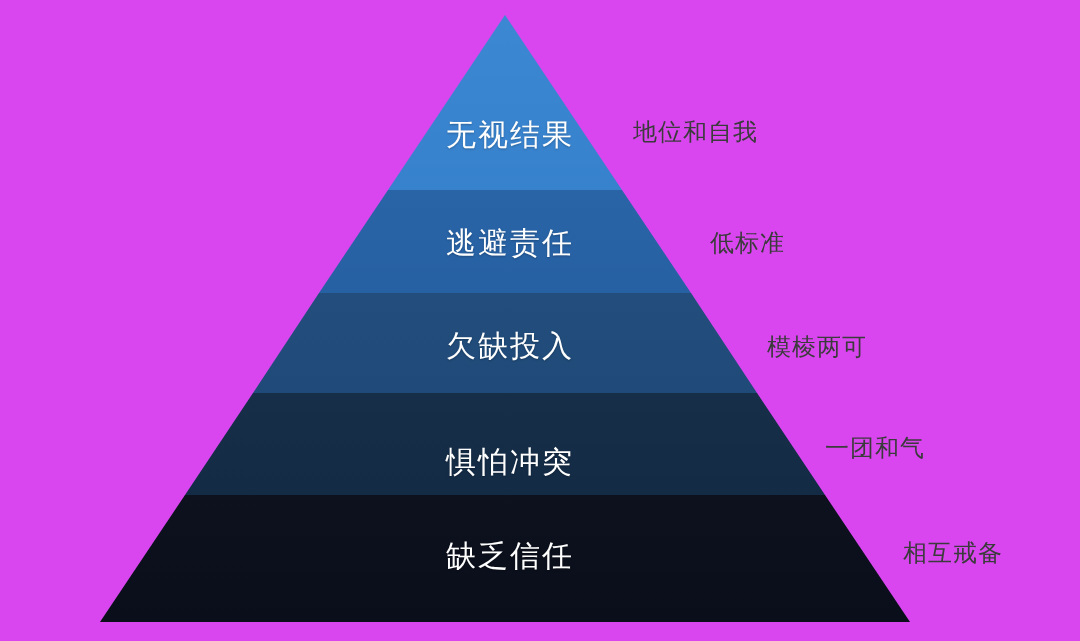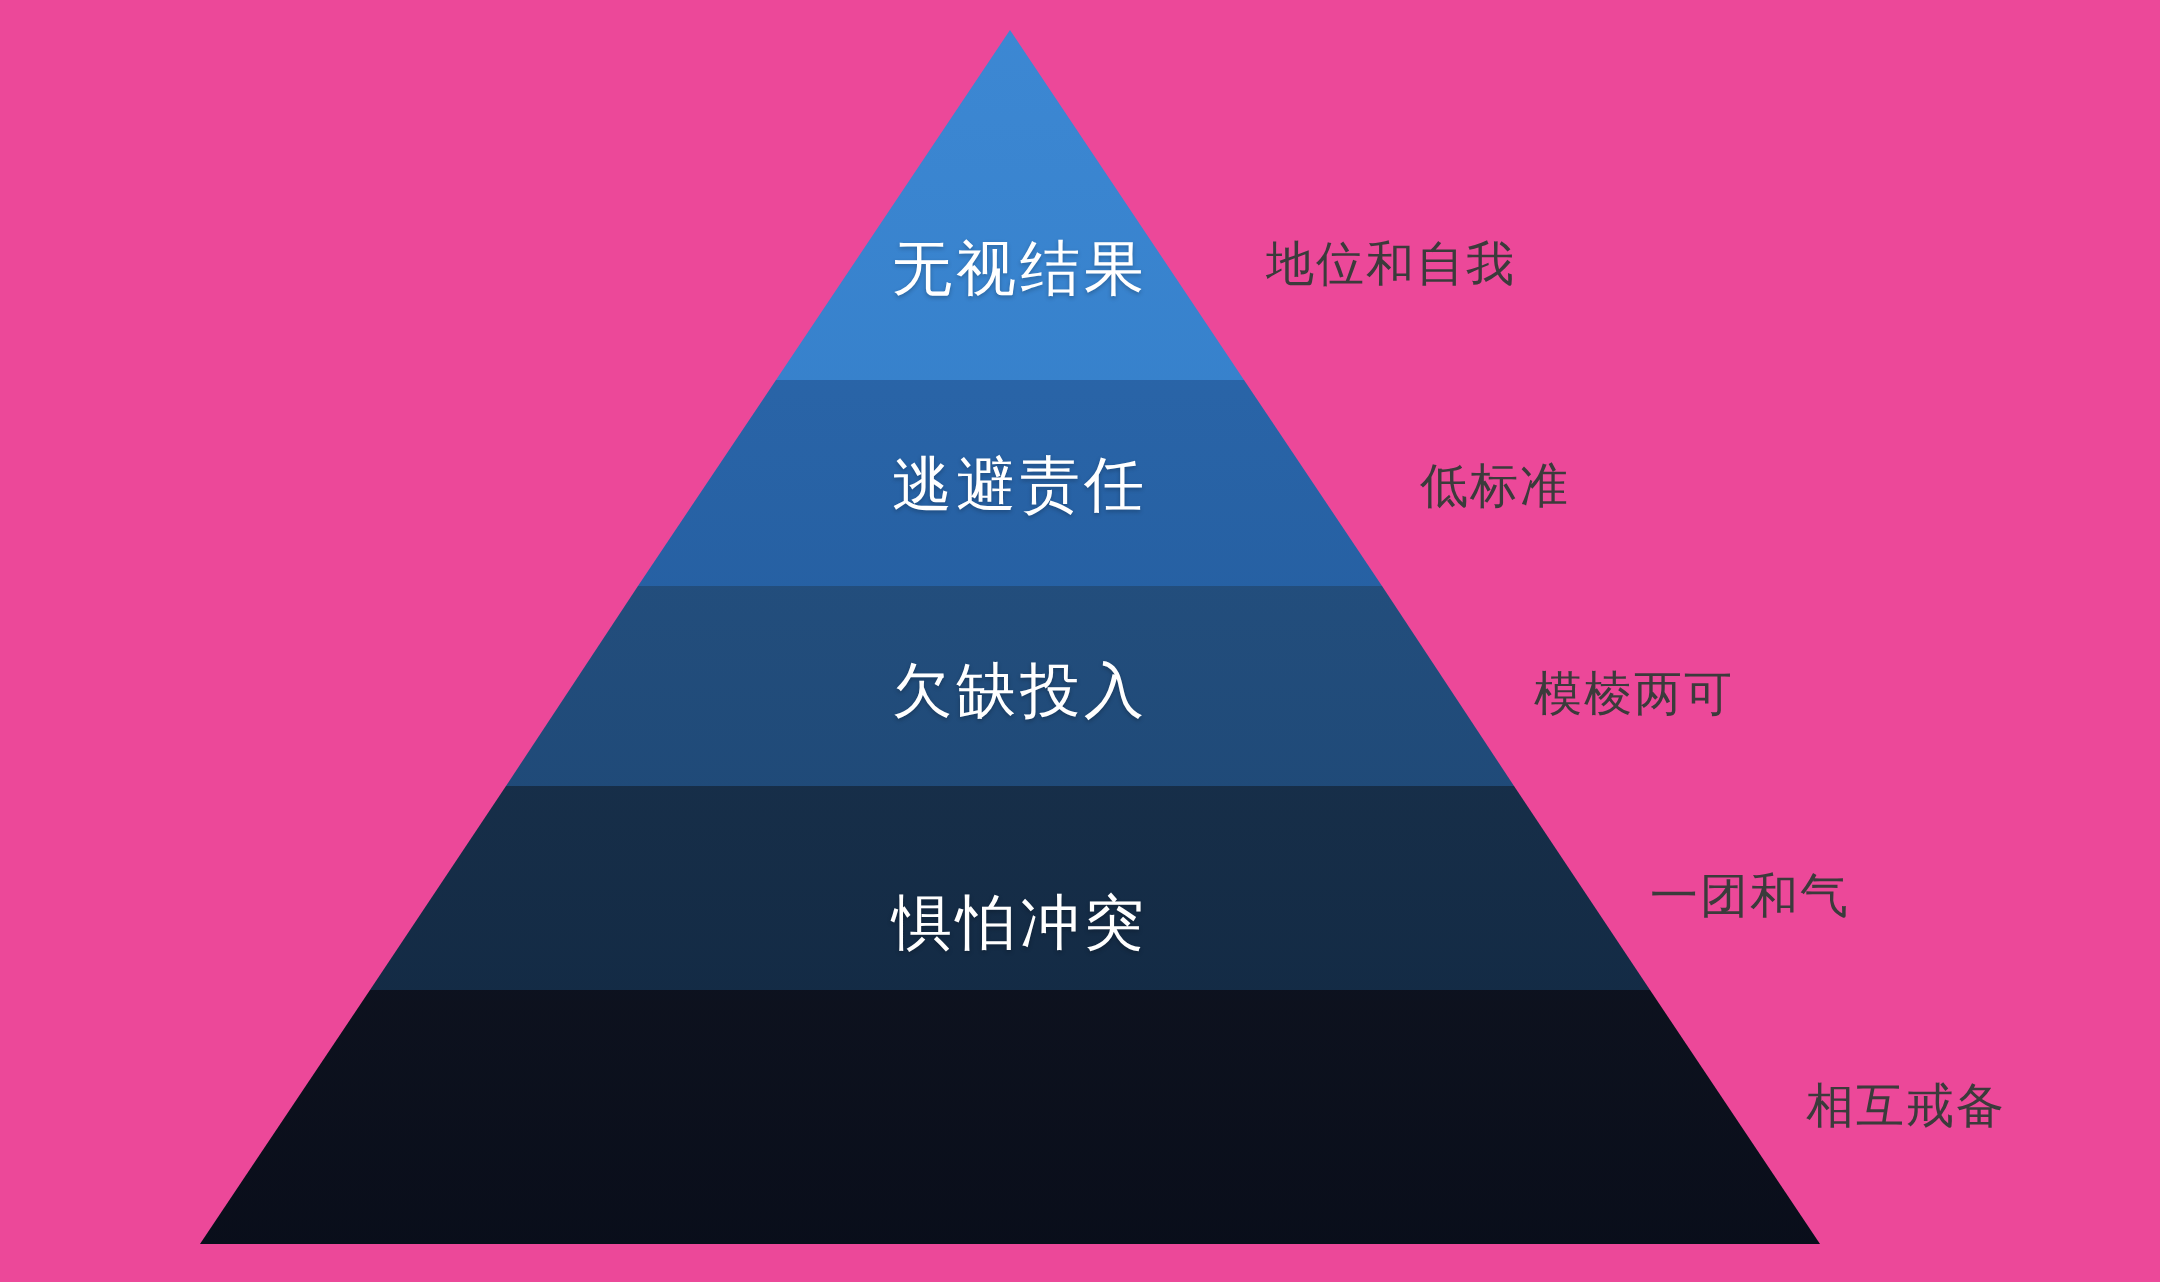--- a/index.html
+++ b/index.html
@@ -55,31 +55,32 @@
   }
   .side-label.lv1 { left: 633px; top: 132px; }
   .side-label.lv2 { left: 710px; top: 243px; }
   .side-label.lv3 { left: 767px; top: 347px; }
   .side-label.lv4 { left: 825px; top: 448px; }
   .side-label.lv5 { left: 903px; top: 553px; }
 </style>
 </head>
 <body>
 
-<div class="stage" style="background-color: #ec4899;">
+<div class="stage" style="background-color: #d946ef;">
 
   <div class="band band-1" style="background-color: rgb(46, 127, 208);"></div>
   <div class="band band-2" style="background-color: rgb(31, 95, 168);"></div>
   <div class="band band-3" style="background-color: rgb(27, 74, 125);"></div>
   <div class="band band-4" style="background-color: rgb(17, 43, 72);"></div>
   <div class="band band-5" style="background-color: rgb(10, 15, 29);"></div>
 
   <div class="band-label lv1" style="color: rgb(255, 255, 255);">无视结果</div>
   <div class="band-label lv2" style="color: rgb(255, 255, 255);">逃避责任</div>
   <div class="band-label lv3" style="color: rgb(255, 255, 255);">欠缺投入</div>
   <div class="band-label lv4" style="color: rgb(255, 255, 255);">惧怕冲突</div>
+  <div class="band-label lv5" style="color: rgb(255, 255, 255);">缺乏信任</div>
 
   <div class="side-label lv1" style="color: rgb(59, 59, 59);">地位和自我</div>
   <div class="side-label lv2" style="color: rgb(59, 59, 59);">低标准</div>
   <div class="side-label lv3" style="color: rgb(59, 59, 59);">模棱两可</div>
   <div class="side-label lv4" style="color: rgb(59, 59, 59);">一团和气</div>
   <div class="side-label lv5" style="color: rgb(59, 59, 59);">相互戒备</div>
 </div>
 
 </body></html>

